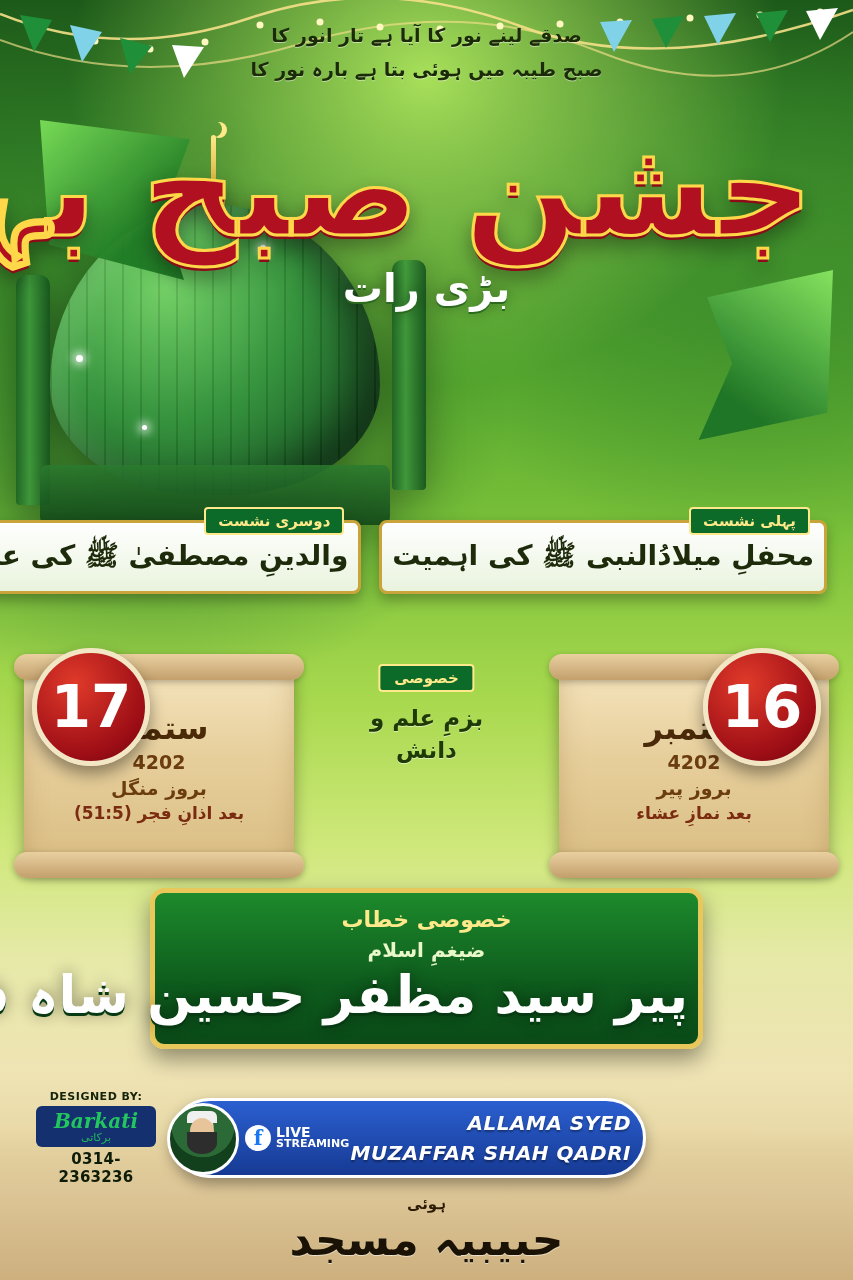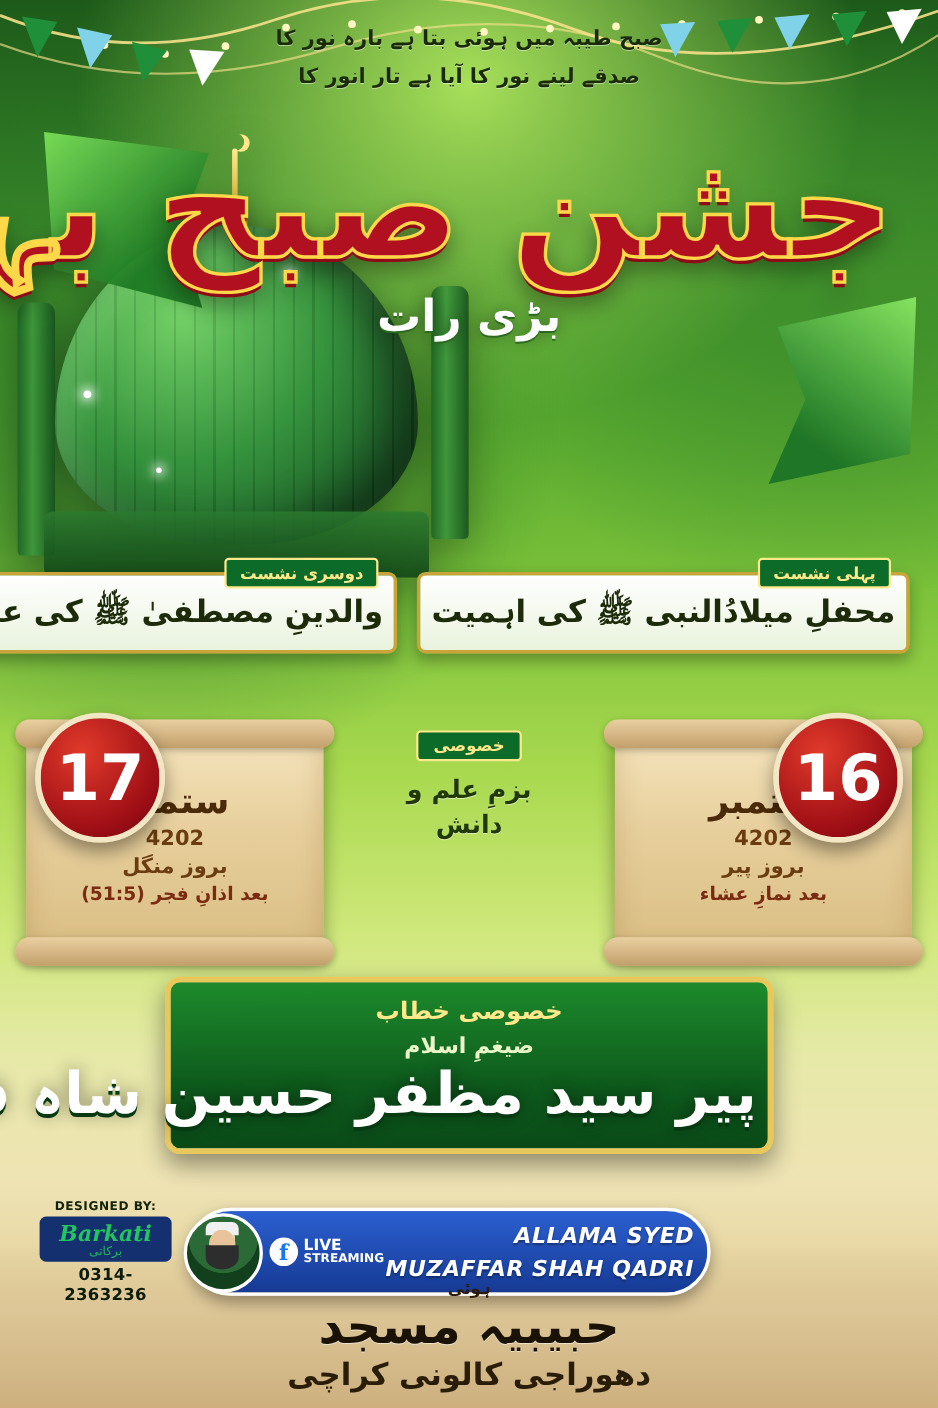--- a/index.html
+++ b/index.html
@@ -561,22 +561,22 @@
     </div>
     <div class="sparkle" style="left:66px; top:260px; width:7px; height:7px;"></div>
     <div class="sparkle" style="left:132px; top:330px; width:5px; height:5px;"></div>
     <div class="sparkle" style="left:250px; top:150px; width:6px; height:6px;"></div>
   </div>
 
   <div class="flag flag-left"></div>
   <div class="flag flag-right"></div>
 
   <div class="top-couplet">
+    <div class="urdu">صدقے لینے نور کا آیا ہے تار انور کا</div>
     <div class="urdu">صبح طیبہ میں ہوئی بتا ہے بارہ نور کا</div>
-    <div class="urdu">صدقے لینے نور کا آیا ہے تار انور کا</div>
   </div>
 
   <div class="title-block">
     <div class="title-main urdu">جشن صبح بہاراں</div>
     <div class="title-sub urdu">بڑی رات</div>
   </div>
 
   <div class="sessions">
     <div class="session">
       <div class="session-tag urdu">پہلی نشست</div>
@@ -650,16 +650,15 @@
     </div>
     <div class="live-name">
       <div>ALLAMA SYED</div>
       <div>MUZAFFAR SHAH QADRI</div>
     </div>
   </div>
 
   <div class="footer">
     <div class="footer-logo urdu">ہوئی</div>
     <div class="footer-name urdu">حبیبیہ مسجد</div>
-    <div class="footer-area urdu">دھوراجی کالونی کراچی</div>
   </div>
 
 </div>
 
 </body></html>

